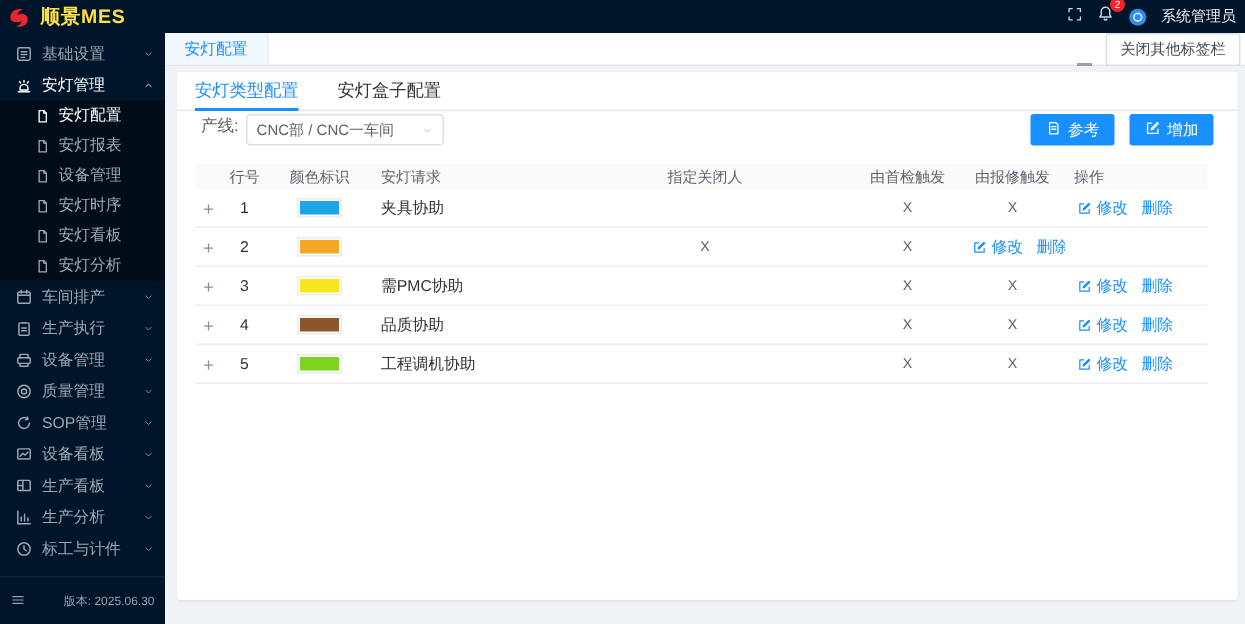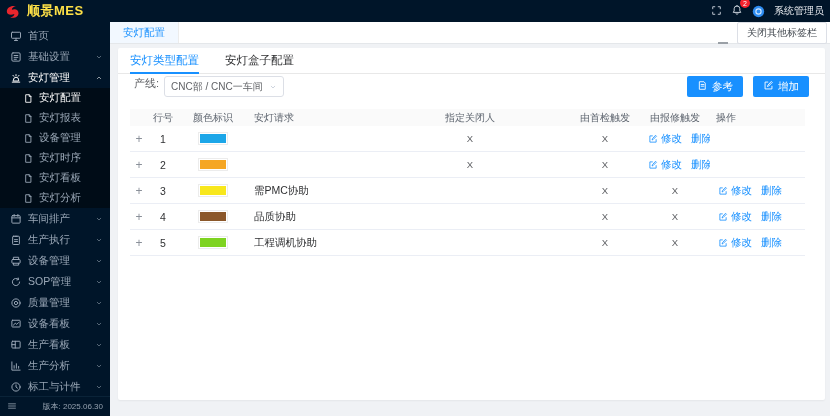--- a/index.html
+++ b/index.html
@@ -18,39 +18,39 @@
 
   
   .sidebar{position:absolute;top:22px;left:0;bottom:0;width:110px;background:#001529;color:#9aa8b7;overflow:hidden}
   .menu{padding-top:3px}
   .m-item{height:21px;display:flex;align-items:center;gap:6px;padding:0 7px 0 10px;font-size:10.5px;cursor:pointer;white-space:nowrap}
   .m-item.open{color:#fff}
   .chev{margin-left:auto;display:flex;opacity:.85}
   .submenu{background:#000c17}
   .s-item{height:20px;display:flex;align-items:center;gap:5px;padding-left:23px;font-size:10.5px;cursor:pointer;white-space:nowrap}
   .s-item.active{color:#fff}
-  .version-bar{position:absolute;bottom:0;left:0;width:110px;height:20px;display:flex;align-items:center;justify-content:space-between;padding:0 7px;font-size:8px;color:#93a0ae;background:#001529;border-top:1px solid #0a2338}
+  .version-bar{position:absolute;bottom:0;left:0;width:110px;height:32px;display:flex;align-items:center;justify-content:space-between;padding:0 7px;font-size:8px;color:#93a0ae;background:#001529;border-top:1px solid #0a2338}
 
   
   .tabbar{position:absolute;top:22px;left:110px;right:0;height:22px;background:#fff;border-bottom:1px solid #e4e7ea;display:flex;align-items:center;z-index:4}
   .tab-active{height:100%;display:flex;align-items:center;padding:0 13px;font-size:10.5px;color:#1890ff;background:#f2f8ff;border-right:1px solid #ececec;cursor:pointer;white-space:nowrap}
   .tabbar-right{margin-left:auto;display:flex;align-items:flex-end;gap:9px;padding-right:3px}
   .dash{width:10px;height:2px;background:#9aa0a6;cursor:pointer}
   .close-others{border:1px solid #dcdfe6;border-radius:2px;background:#fff;color:#454b52;font-size:10px;padding:3px 9px;cursor:pointer;white-space:nowrap}
 
   
   .main{position:absolute;top:44px;left:110px;right:0;bottom:0;background:#f0f2f5}
   .card{position:absolute;top:4px;left:8px;right:5px;bottom:16px;background:#fff;border-radius:2px;box-shadow:0 1px 2px rgba(0,0,0,.05);overflow:hidden}
   .card-tabs{height:26px;border-bottom:1px solid #e8e8e8;display:flex;align-items:stretch;padding-left:12px;gap:26px}
   .ctab{display:flex;align-items:center;font-size:11.5px;color:#303133;position:relative;cursor:pointer;white-space:nowrap}
   .ctab.active{color:#1890ff}
   .ctab.active:after{content:"";position:absolute;left:0;right:0;bottom:-1px;height:2px;background:#1890ff}
   .toolbar{height:29px;display:flex;align-items:flex-start;padding:0 16px;margin-top:2px}
   .f-label{font-size:11px;color:#606266;margin-right:5px;white-space:nowrap}
-  .select{width:120px;height:21px;border:1px solid #dcdfe6;border-radius:3px;display:flex;align-items:center;justify-content:space-between;padding:0 6px;font-size:10px;color:#606266;background:#fff;cursor:pointer;white-space:nowrap}
+  .select{width:132px;height:21px;border:1px solid #dcdfe6;border-radius:3px;display:flex;align-items:center;justify-content:space-between;padding:0 6px;font-size:10px;color:#606266;background:#fff;cursor:pointer;white-space:nowrap}
   .select .arrow{color:#b4bccc;display:flex}
   .tool-btns{margin-left:auto;display:flex;gap:10px}
   .btn{height:21px;background:#1890ff;color:#fff;border:none;border-radius:2px;font-size:10.5px;display:flex;align-items:center;gap:4px;padding:0 10px;cursor:pointer;white-space:nowrap}
 
   
   .table{margin:4px 20px 0 12px}
   .tgrid{display:grid;grid-template-columns:18px 30px 70px 122px 200px 70px 70px 94px;align-items:center}
   .thead{background:#fafafa;height:17px;font-size:10px;color:#5f6670}
   .trow{height:26px;border-bottom:1px solid #ebeef5;font-size:10.5px;color:#303133;background:#fff}
   .tc{padding:0 3px;white-space:nowrap;overflow:hidden}
@@ -95,27 +95,20 @@
         </svg>
       </span>
       <span class="username">系统管理员</span>
     </div>
   </div>
 
   <div class="sidebar">
     <div class="menu">
         <div class="m-item">
           <svg width="12" height="12" viewBox="0 0 16 16" fill="none" stroke="currentColor" stroke-width="1.3" stroke-linecap="round" stroke-linejoin="round">
-            <rect x="2" y="3" width="12" height="8" rx="1"></rect>
-            <path d="M6 14h4M8 11v3"></path>
-          </svg>
-          <span class="lbl">首页</span>
-        </div>
-        <div class="m-item">
-          <svg width="12" height="12" viewBox="0 0 16 16" fill="none" stroke="currentColor" stroke-width="1.3" stroke-linecap="round" stroke-linejoin="round">
             <rect x="2.5" y="2.5" width="11" height="11" rx="1.5"></rect>
             <path d="M5.5 6h5M5.5 8.5h5M5.5 11h3"></path>
           </svg>
           <span class="lbl">基础设置</span>
           <span class="chev">
             <svg width="8" height="8" viewBox="0 0 16 16" fill="none" stroke="currentColor" stroke-width="1.3" stroke-linecap="round" stroke-linejoin="round">
               <path d="M4.5 6.5L8 10l3.5-3.5"></path>
             </svg>
           </span>
         </div>
@@ -207,36 +200,36 @@
           </svg>
           <span class="lbl">设备管理</span>
           <span class="chev">
             <svg width="8" height="8" viewBox="0 0 16 16" fill="none" stroke="currentColor" stroke-width="1.3" stroke-linecap="round" stroke-linejoin="round">
               <path d="M4.5 6.5L8 10l3.5-3.5"></path>
             </svg>
           </span>
         </div>
         <div class="m-item">
           <svg width="12" height="12" viewBox="0 0 16 16" fill="none" stroke="currentColor" stroke-width="1.3" stroke-linecap="round" stroke-linejoin="round">
+            <circle cx="8" cy="8" r="5.5"></circle>
+            <circle cx="8" cy="8" r="2.2"></circle>
+          </svg>
+          <span class="lbl">质量管理</span>
+          <span class="chev">
+            <svg width="8" height="8" viewBox="0 0 16 16" fill="none" stroke="currentColor" stroke-width="1.3" stroke-linecap="round" stroke-linejoin="round">
+              <path d="M4.5 6.5L8 10l3.5-3.5"></path>
+            </svg>
+          </span>
+        </div>
+        <div class="m-item">
+          <svg width="12" height="12" viewBox="0 0 16 16" fill="none" stroke="currentColor" stroke-width="1.3" stroke-linecap="round" stroke-linejoin="round">
             <path d="M12.8 8a4.8 4.8 0 1 1-1.6-3.6"></path>
             <path d="M11 2.6l.4 2.2-2.2.4"></path>
           </svg>
           <span class="lbl">SOP管理</span>
-          <span class="chev">
-            <svg width="8" height="8" viewBox="0 0 16 16" fill="none" stroke="currentColor" stroke-width="1.3" stroke-linecap="round" stroke-linejoin="round">
-              <path d="M4.5 6.5L8 10l3.5-3.5"></path>
-            </svg>
-          </span>
-        </div>
-        <div class="m-item">
-          <svg width="12" height="12" viewBox="0 0 16 16" fill="none" stroke="currentColor" stroke-width="1.3" stroke-linecap="round" stroke-linejoin="round">
-            <circle cx="8" cy="8" r="5.5"></circle>
-            <circle cx="8" cy="8" r="2.2"></circle>
-          </svg>
-          <span class="lbl">质量管理</span>
           <span class="chev">
             <svg width="8" height="8" viewBox="0 0 16 16" fill="none" stroke="currentColor" stroke-width="1.3" stroke-linecap="round" stroke-linejoin="round">
               <path d="M4.5 6.5L8 10l3.5-3.5"></path>
             </svg>
           </span>
         </div>
         <div class="m-item">
           <svg width="12" height="12" viewBox="0 0 16 16" fill="none" stroke="currentColor" stroke-width="1.3" stroke-linecap="round" stroke-linejoin="round">
             <rect x="2.5" y="3" width="11" height="9" rx="1"></rect>
             <path d="M4.5 9.5l2.5-2.5 2 1.5 2.5-2.5"></path>
@@ -347,20 +340,21 @@
             <div class="tc c">指定关闭人</div>
             <div class="tc c">由首检触发</div>
             <div class="tc c">由报修触发</div>
             <div class="tc l">操作</div>
           </div>
         <div>
             <div class="tgrid trow">
               <div class="tc c expand">+</div>
               <div class="tc c">1</div>
               <div class="tc c"><span class="swatch"><i style="background:#1CA6E8"></i></span></div>
+              <div class="tc l">夹具协助</div>
               <div class="tc c"></div>
               <div class="tc c xmark">X</div>
               <div class="tc c xmark">X</div>
               <div class="tc actions">
                 <span class="link"><svg width="10" height="10" viewBox="0 0 16 16" fill="none" stroke="currentColor" stroke-width="1.3" stroke-linecap="round" stroke-linejoin="round">
                     <path d="M7 3H3v10h10V9"></path>
                     <path d="M12.5 2.5l1 1L8 9l-1.5.5L7 8z"></path>
                   </svg>修改</span>
                 <span class="link">删除</span>
               </div>

